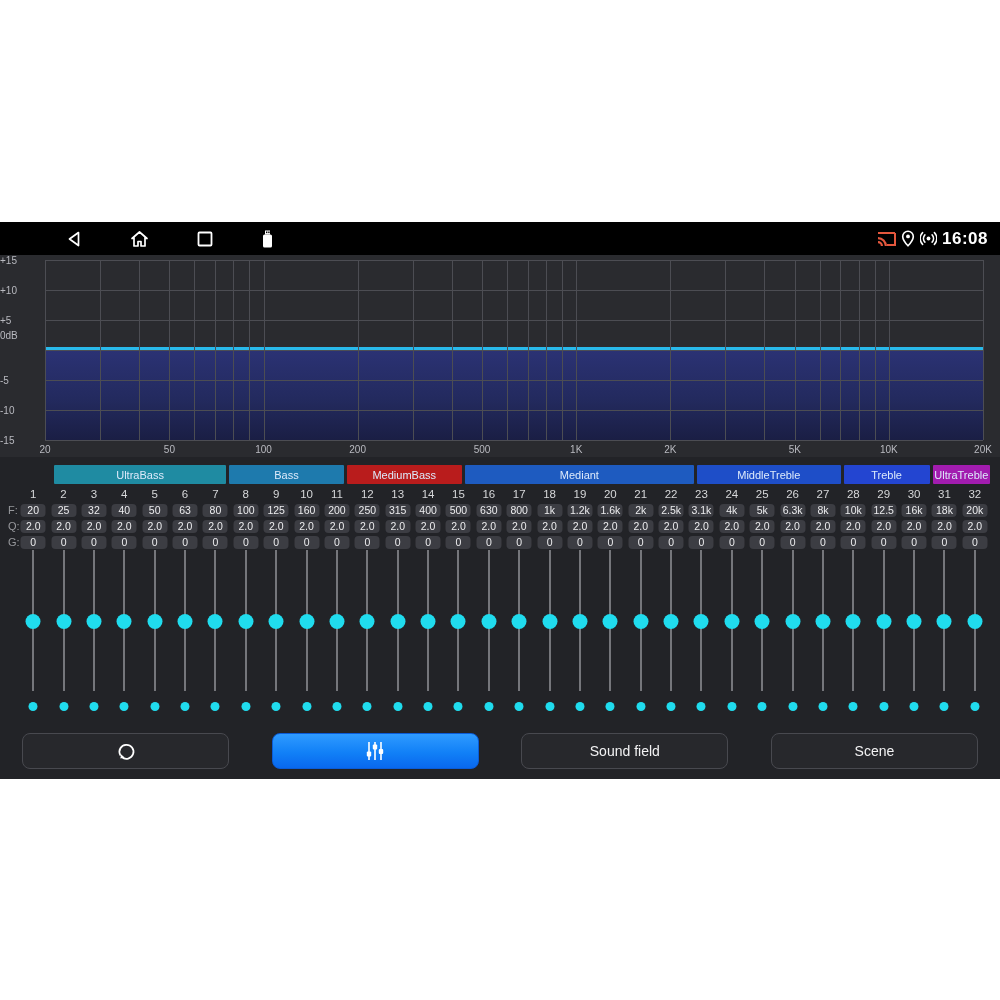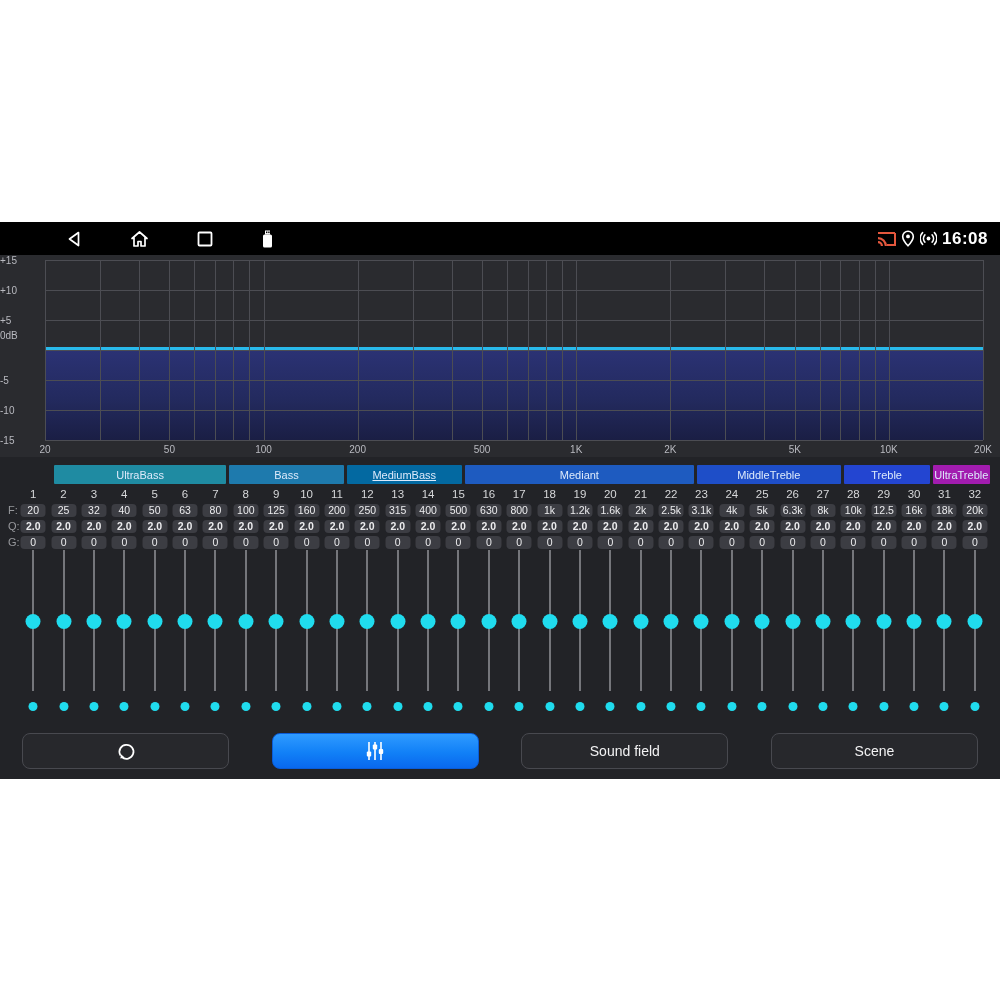--- a/index.html
+++ b/index.html
@@ -24,21 +24,21 @@
 
   
   .board { position:absolute; top:243px; left:18px; right:10px; height:266px; }
   .bandrow { display:flex; gap:3px; height:19px;padding-left:36px; }
   .bandseg { display:flex; align-items:center; justify-content:center; color:#ddeafb; font-size:11px; border-radius:1px; }
   .cols { position:absolute; top:23px; left:0; right:0; display:grid; grid-template-columns:repeat(32,1fr); }
   .col { position:relative; height:228px; }
   .cc { position:absolute; left:50%; transform:translateX(-50%); }
   .num { top:0; height:13px; line-height:13px; font-size:11.5px; color:#d6d7d9; }
   .pill { width:25px; height:13px; line-height:13px; border-radius:4px; background:#3c3d43; color:#ececee; font-size:10.5px; text-align:center; }
-  .pf { top:16px; } .pq { top:32px;font-weight:bold; } .pg { top:48px; }
+  .pf { top:16px; } .pq { top:32px; } .pg { top:48px; }
   .track { top:62px; width:2px; height:141px; background:#75767b; }
   .knob { top:126px; width:15px; height:15px; border-radius:50%; background:var(--accent,#20dcee); }
   .dot { top:214px; width:9px; height:9px; border-radius:50%; background:var(--accent,#20dcee); }
   .rowlab { position:absolute; left:8px; height:13px; line-height:13px; font-size:11px; color:#97989c; }
 
   
   .btnrow { position:absolute; top:511px; left:0; width:100%; padding:0 22px; display:flex; justify-content:space-between; }
   .btn { width:207px; height:36px; border-radius:8px; background:#27282c; border:1px solid #48494f; display:flex; align-items:center; justify-content:center; color:#f2f2f3; font-size:14px; }
   .btn.active { background:linear-gradient(180deg,#2f9bff 0%,#1180f7 55%,#0968ee 100%); border:1px solid #0a5cd8; }
 </style>
@@ -149,21 +149,21 @@
   </div>
 
   <div class="board">
     <div class="bandrow" id="bandrow">
         <div class="bandseg" style="flex-grow: 6; flex-basis: 0px; background: rgb(31, 139, 162);">
           <span>UltraBass</span>
         </div>
         <div class="bandseg" style="flex-grow: 4; flex-basis: 0px; background: rgb(30, 122, 173);">
           <span>Bass</span>
         </div>
-        <div class="bandseg" style="flex-grow: 4; flex-basis: 0px; background: #0369a1; text-decoration: underline;">
+        <div class="bandseg" style="flex-grow: 4; flex-basis: 0px; background: #b91c1c;">
           <span>MediumBass</span>
         </div>
         <div class="bandseg" style="flex-grow: 8; flex-basis: 0px; background: rgb(30, 91, 192);">
           <span>Mediant</span>
         </div>
         <div class="bandseg" style="flex-grow: 5; flex-basis: 0px; background: rgb(30, 78, 200);">
           <span>MiddleTreble</span>
         </div>
         <div class="bandseg" style="flex-grow: 3; flex-basis: 0px; background: rgb(35, 69, 209);">
           <span>Treble</span>

